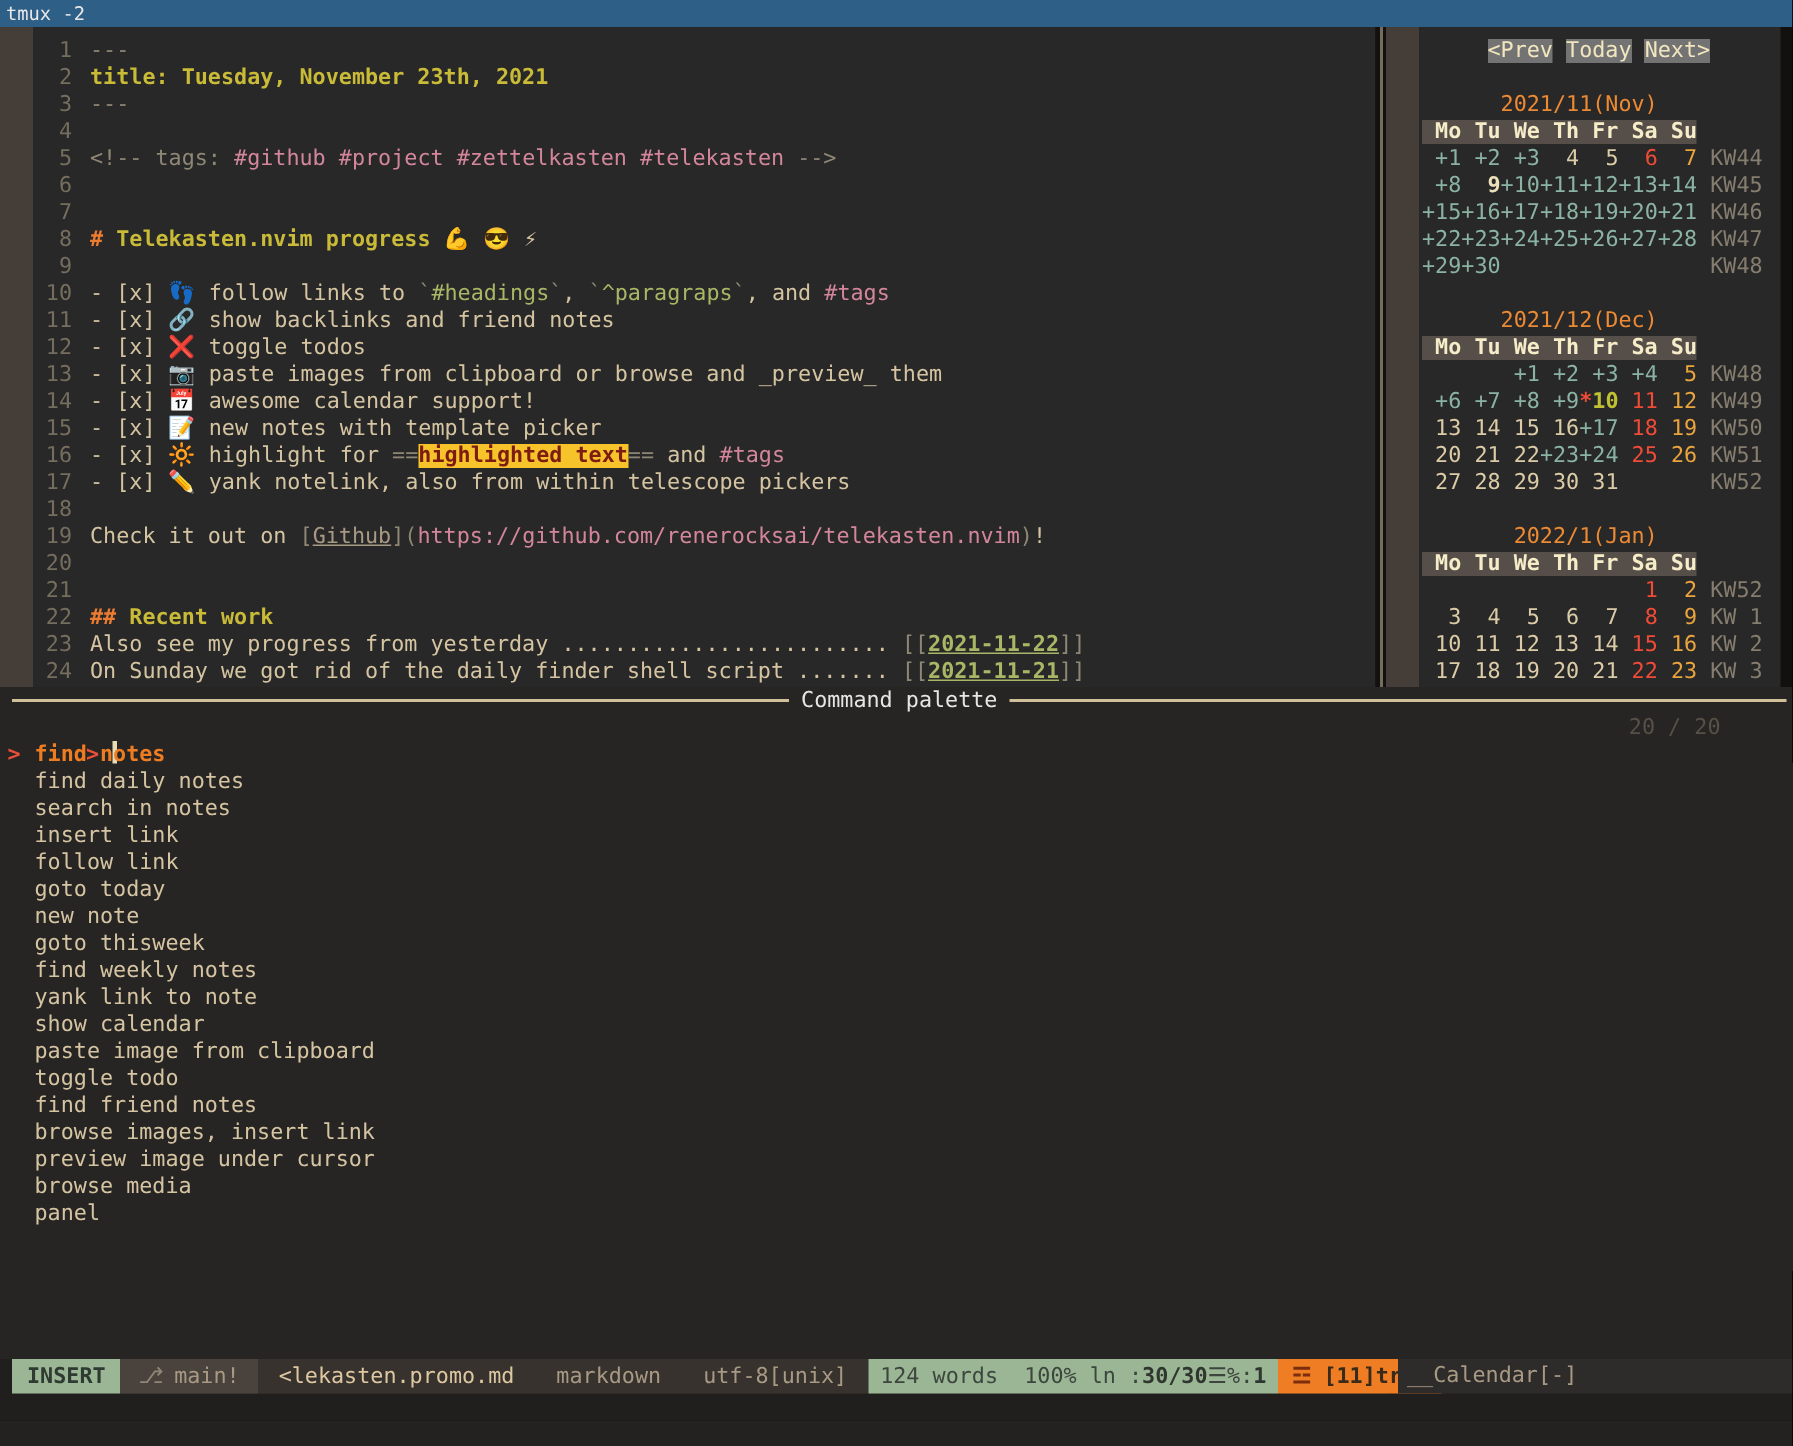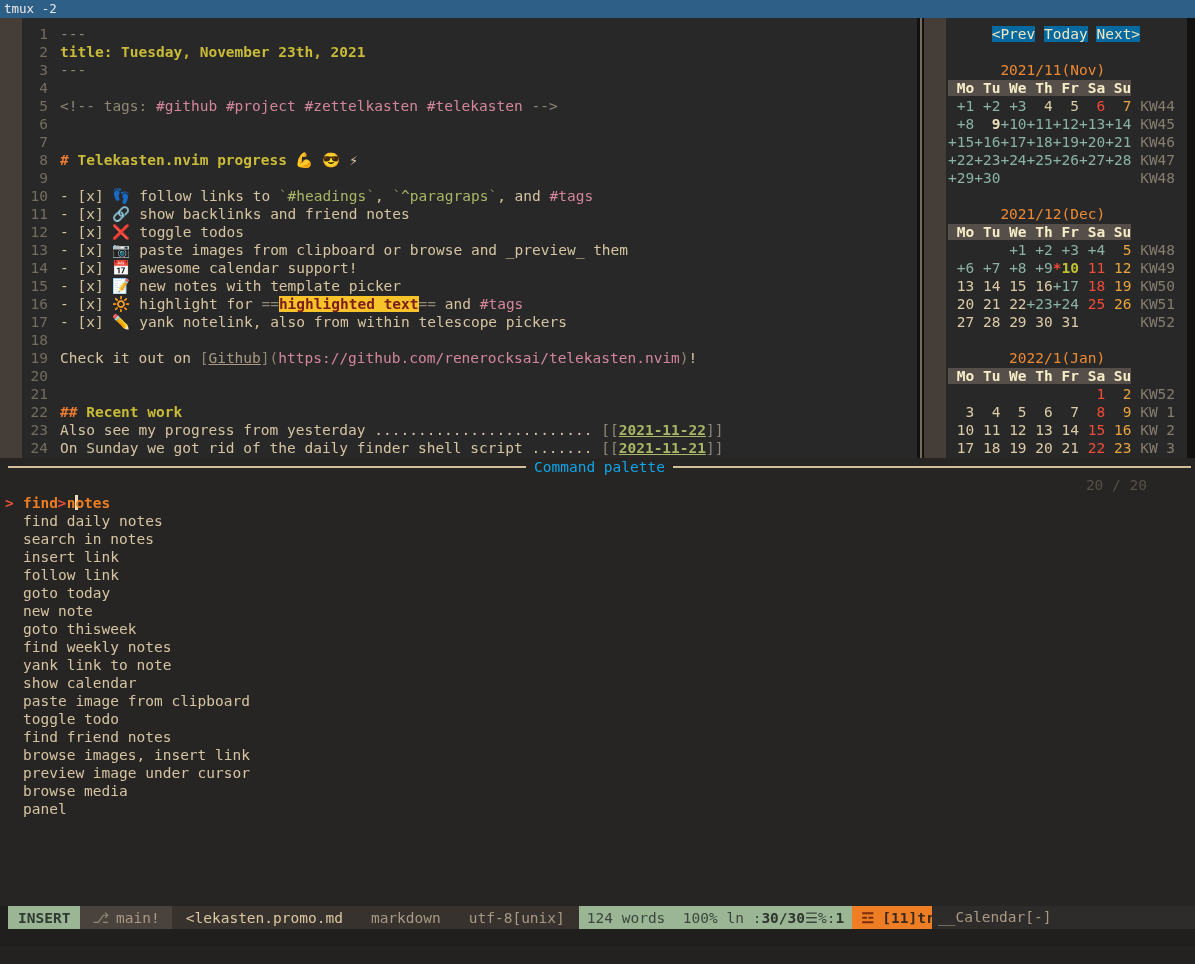--- a/index.html
+++ b/index.html
@@ -20,21 +20,21 @@
   .edtext { margin-left:12px; white-space:pre; }
   .ed-line { height:18px; }
 
   .vsep { width:7px; background:#131110; display:flex; justify-content:center; }
   .vsep i { width:2px; background:#756c5d; }
 
   .calendar { width:263px; background:#282828; display:flex; padding-top:7px; }
   .calcontent { white-space:pre; margin-left:2px; }
   .cal-row { height:18px; }
   .cal-blank { height:18px; }
-  .cal-btn { background:#0369a1; color:#f2e6bf; }
+  .cal-btn { background:#737373; color:#f2e6bf; }
   .cal-title { color:#ec8a34; }
   .cal-hdr { background:#564f49; color:#f6ecc8; font-weight:bold; }
   .cal-kw { color:#857d6e; }
   .cc-p { color:#8ab3a3; } .cc-d { color:#dbcba6; }
   .cc-sa { color:#ef4b37; } .cc-su { color:#e9a43e; }
   .cc-td { color:#c1c233; font-weight:bold; }
   .cc-st { color:#ef4b37; font-weight:bold; }
   .cc-b { color:#ece0ba; font-weight:bold; }
   .cc-e { color:transparent; }
 
@@ -45,21 +45,21 @@
   .sg-heading { color:#c9bb38; font-weight:bold; }
   .sg-tag { color:#d3869b; } .sg-code { color:#a9b665; }
   .sg-date { color:#a9b665; font-weight:bold; text-decoration:underline; }
   .sg-url { color:#d3869b; }
   .sg-link { color:#a89984; text-decoration:underline; }
   .sg-hl { color:#7d1c12; background:#f7c32a; font-weight:bold; }
   .sg-emoji { color:#d5c4a1; }
 
   
   .palette { position:relative; height:448px; background:#272524; padding-left:5px; }
-  .pal-border { display:flex; align-items:center; height:18px; margin-left:3px; margin-right:4px; color:#0ea5e9; }
+  .pal-border { display:flex; align-items:center; height:18px; margin-left:3px; margin-right:4px; color:#e5e5e5; }
   .pal-border::before, .pal-border::after { content:""; height:2px; background:#cfc09a; }
   .pal-border::before { flex:1; margin-right:8px; }
   .pal-border::after { flex:1; margin-left:8px; }
   .pal-prompt { height:18px; white-space:pre; }
   .pal-caret { color:#e8503a; font-weight:bold; display:inline-block; width:18px; }
   .cursor { display:inline-block; width:3px; height:15px; background:#e8dcb8; vertical-align:-2px; }
   .pal-counter { position:absolute; top:18px; right:48px; color:#565046; }
   .pal-item { height:18px; white-space:pre; color:#d5c4a1; }
   .pal-item.sel .pal-label { color:#ee7d22; font-weight:bold; }
 

